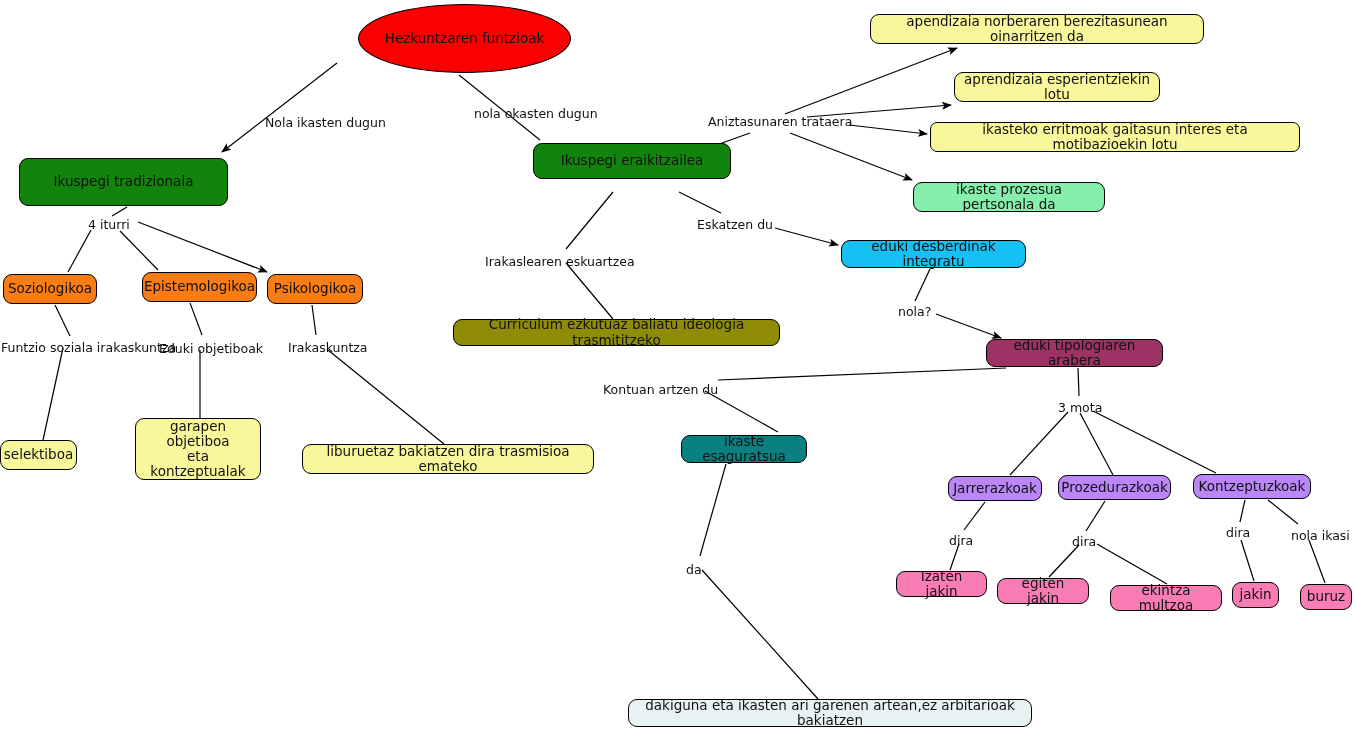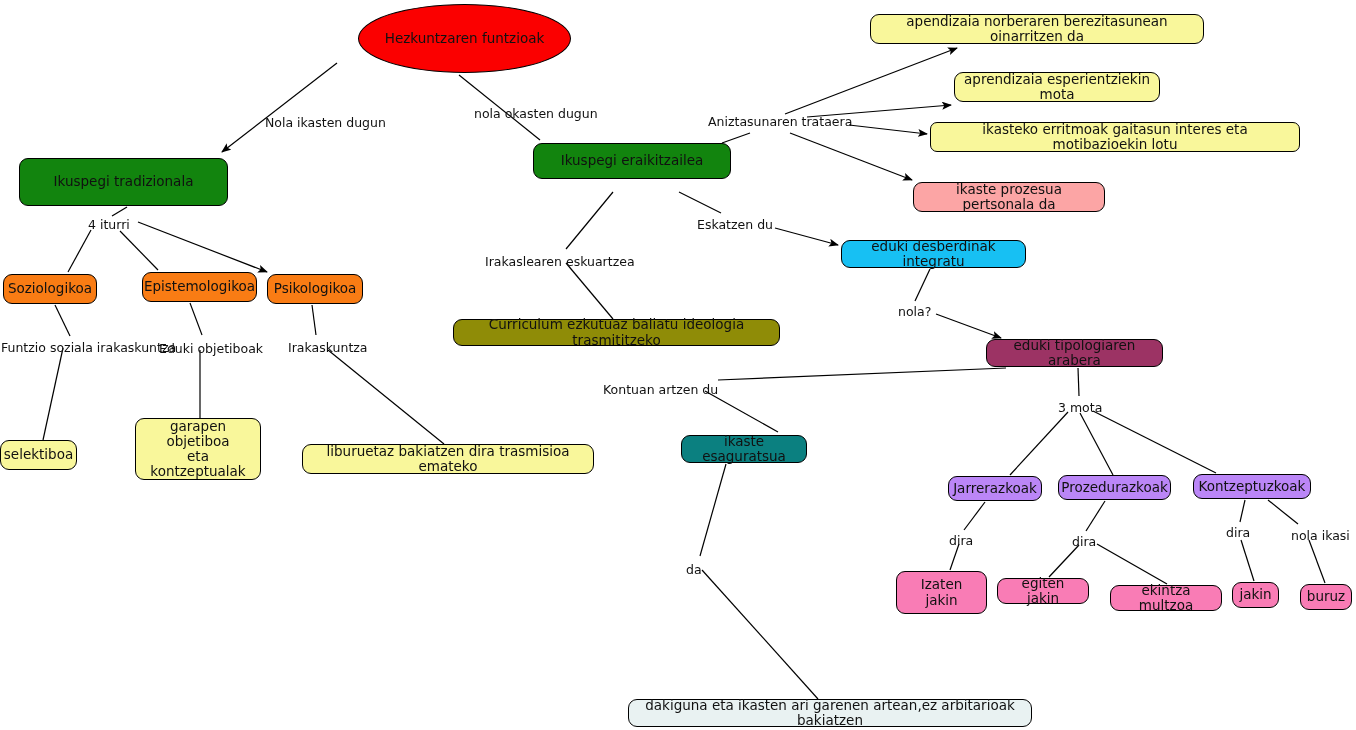--- a/index.html
+++ b/index.html
@@ -117,30 +117,30 @@
       <div class="node" style="left: 3px; top: 274px; width: 94px; height: 30px; background: rgb(249, 124, 20); font-size: 13.5px;">Soziologikoa</div>
       <div class="node" style="left: 126px; top: 272px; width: 115px; height: 30px; background: rgb(249, 124, 20); font-size: 13.5px; margin-left: 16px;">Epistemologikoa</div>
       <div class="node" style="left: 267px; top: 274px; width: 96px; height: 30px; background: rgb(249, 124, 20); font-size: 13.5px;">Psikologikoa</div>
       <div class="node" style="left: 0px; top: 440px; width: 77px; height: 30px; background: rgb(249, 247, 155); font-size: 13.5px; text-align: center;">selektiboa</div>
       <div class="node" style="left: 135px; top: 418px; width: 126px; height: 62px; background: rgb(249, 247, 155); font-size: 13.5px;">garapen objetiboa
 eta
 kontzeptualak</div>
       <div class="node" style="left: 302px; top: 444px; width: 292px; height: 30px; background: rgb(249, 247, 155); font-size: 13.5px;">liburuetaz bakiatzen dira trasmisioa emateko</div>
       <div class="node" style="left: 453px; top: 319px; width: 327px; height: 27px; background: rgb(143, 140, 7); font-size: 13.5px;">Curriculum ezkutuaz baliatu ideologia trasmititzeko</div>
       <div class="node" style="left: 870px; top: 14px; width: 334px; height: 30px; background: rgb(249, 247, 155); font-size: 13.5px;">apendizaia norberaren berezitasunean oinarritzen da</div>
-      <div class="node" style="left: 954px; top: 72px; width: 206px; height: 30px; background: rgb(249, 247, 155); font-size: 13.5px;">aprendizaia esperientziekin mota</div>
+      <div class="node" style="left: 954px; top: 72px; width: 206px; height: 30px; background: rgb(249, 247, 155); font-size: 13.5px;">aprendizaia esperientziekin lotu</div>
       <div class="node" style="left: 930px; top: 122px; width: 370px; height: 30px; background: rgb(249, 247, 155); font-size: 13.5px; border-radius: 7px;">ikasteko erritmoak gaitasun interes eta motibazioekin lotu</div>
-      <div class="node" style="left: 913px; top: 182px; width: 192px; height: 30px; background: #fca5a5; font-size: 13.5px;">ikaste prozesua pertsonala da</div>
+      <div class="node" style="left: 913px; top: 182px; width: 192px; height: 30px; background: #86efac; font-size: 13.5px;">ikaste prozesua pertsonala da</div>
       <div class="node" style="left: 841px; top: 240px; width: 185px; height: 28px; background: rgb(23, 192, 243); font-size: 13.5px;">eduki desberdinak integratu</div>
       <div class="node" style="left: 986px; top: 339px; width: 177px; height: 28px; background: rgb(156, 51, 100); font-size: 13.5px;">eduki tipologiaren arabera</div>
       <div class="node" style="left: 681px; top: 435px; width: 126px; height: 28px; background: rgb(11, 128, 128); font-size: 13.5px;">ikaste esaguratsua</div>
       <div class="node" style="left: 948px; top: 476px; width: 94px; height: 25px; background: rgb(187, 134, 247); font-size: 13.5px;">Jarrerazkoak</div>
       <div class="node" style="left: 1058px; top: 475px; width: 113px; height: 25px; background: rgb(187, 134, 247); font-size: 13.5px;">Prozedurazkoak</div>
       <div class="node" style="left: 1193px; top: 474px; width: 118px; height: 25px; background: rgb(187, 134, 247); font-size: 13.5px;">Kontzeptuzkoak</div>
-      <div class="node" style="left: 896px; top: 571px; width: 91px; height: 43px; background: rgb(249, 124, 181); font-size: 13.5px;">Izaten jakin</div>
+      <div class="node" style="left: 896px; top: 571px; width: 91px; height: 26px; background: rgb(249, 124, 181); font-size: 13.5px;">Izaten jakin</div>
       <div class="node" style="left: 997px; top: 578px; width: 92px; height: 26px; background: rgb(249, 124, 181); font-size: 13.5px;">egiten jakin</div>
       <div class="node" style="left: 1110px; top: 585px; width: 112px; height: 26px; background: rgb(249, 124, 181); font-size: 13.5px;">ekintza multzoa</div>
       <div class="node" style="left: 1232px; top: 582px; width: 47px; height: 26px; background: rgb(249, 124, 181); font-size: 13.5px;">jakin</div>
       <div class="node" style="left: 1300px; top: 584px; width: 52px; height: 26px; background: rgb(249, 124, 181); font-size: 13.5px;">buruz</div>
       <div class="node" style="left: 628px; top: 699px; width: 404px; height: 28px; background: rgb(233, 242, 242); font-size: 13.5px;">dakiguna eta ikasten ari garenen artean,ez arbitarioak bakiatzen</div>
     </div>
   <div id="labels-group">
       <div class="edge-label" style="left: 265px; top: 117px;">Nola ikasten dugun</div>
       <div class="edge-label" style="left: 474px; top: 108px;">nola okasten dugun</div>
       <div class="edge-label" style="left: 708px; top: 116px;">Aniztasunaren trataera</div>

